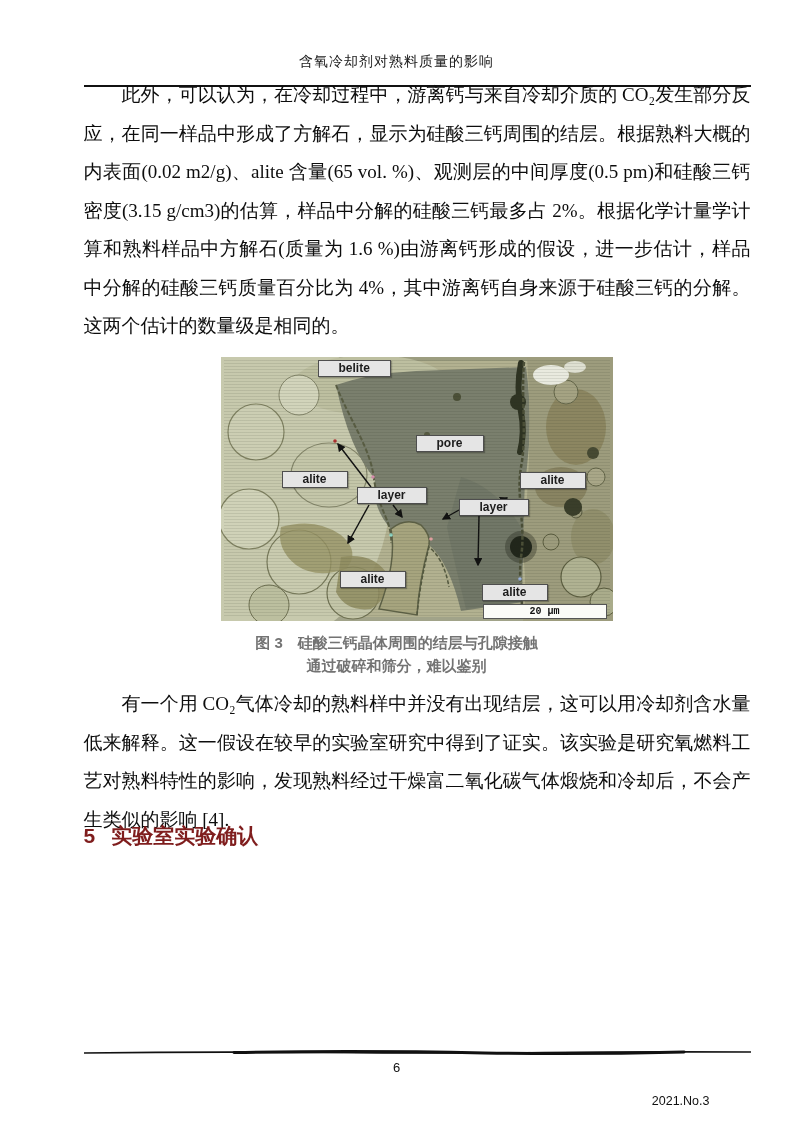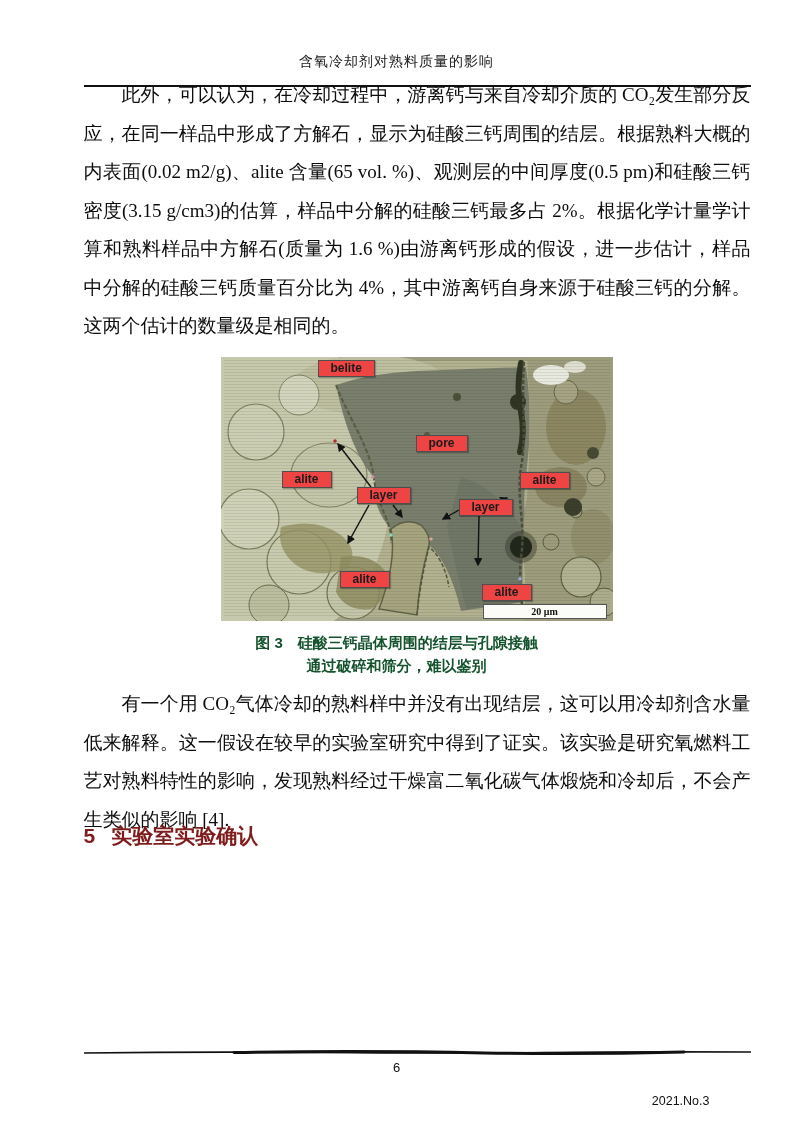--- a/index.html
+++ b/index.html
@@ -43,46 +43,46 @@
     position:absolute;top:357px;left:200px;width:392px;height:264px;
   }
   .figure-wrap svg.scene{position:absolute;left:0;top:0;}
   .scanlines{
     position:absolute;left:3px;top:3px;right:3px;bottom:3px;
     background:repeating-linear-gradient(180deg, rgba(35,42,28,0.10) 0 1px, rgba(0,0,0,0) 1px 3px);
     pointer-events:none;
   }
   .fig-label{
     position:absolute;
-    background:#ef4444;border:1px solid #4e4e4e;
-    padding:0 12px;
+    background:#e5e5e5;border:1px solid #4e4e4e;
+    padding:0 20px;
     font-family:"Liberation Sans","DejaVu Sans",sans-serif;
     font-weight:bold;font-size:12px;line-height:15px;color:#1c1c1c;
     box-shadow:1px 1px 1px rgba(0,0,0,0.25);
     white-space:nowrap;
   }
   .lbl-belite{left:97px;top:3px;}
   .lbl-pore{left:171px;top:78px;margin-left:24px;}
   .lbl-alite-left{left:61px;top:114px;}
   .lbl-layer-left{left:136px;top:130px;}
   .lbl-layer-right{left:238px;top:142px;}
   .lbl-alite-right{left:299px;top:115px;}
   .lbl-alite-bc{left:119px;top:214px;}
   .lbl-alite-br{left:261px;top:227px;}
   .scale-bar{
     position:absolute;left:262px;top:247px;width:122px;height:13px;
     background:#fbfbf7;border:1px solid #555;
-    font-family:Liberation Serif, serif;
+    font-family:Liberation Mono, monospace;
     font-weight:bold;font-size:10px;line-height:13px;text-align:center;color:#111;
   }
   
   .fig-caption{
     position:absolute;left:0;width:100%;text-align:center;
     font-family:"Liberation Sans","DejaVu Sans",sans-serif;
-    font-weight:bold;font-size:15px;color:#14532d;line-height:23px;
+    font-weight:bold;font-size:15px;color:#737373;line-height:23px;
   }
   .cap1{top:631px;}
   .cap2{top:654px;}
   
   .footer-rule{position:absolute;top:1049px;left:63px;width:667px;height:7px;}
   .footer-page{
     position:absolute;top:1060px;left:0;width:100%;text-align:center;
     font-family:"Liberation Sans","DejaVu Sans",sans-serif;
     font-size:13px;color:#111;
   }

